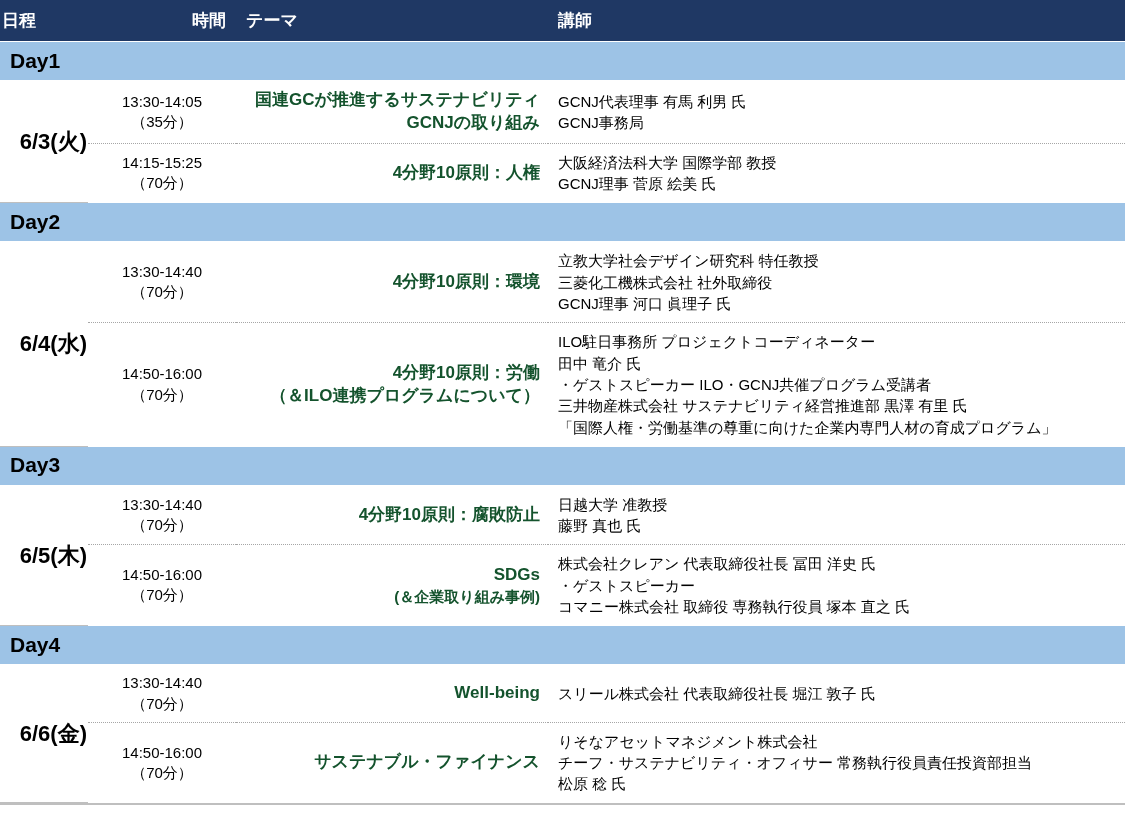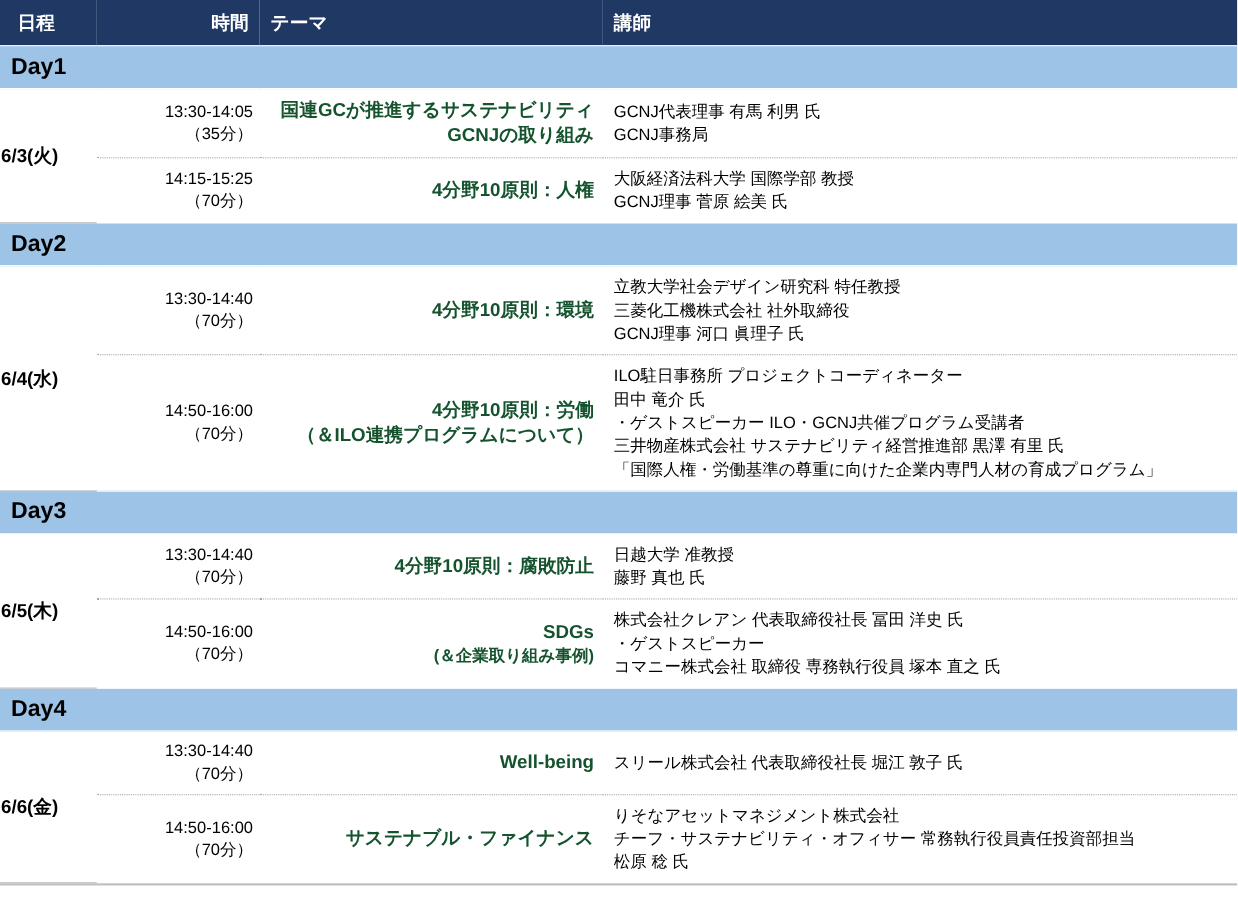--- a/index.html
+++ b/index.html
@@ -31,48 +31,48 @@
   thead th {
     background: #1f3864;
     color: #ffffff;
     font-size: 17px;
     font-weight: bold;
     text-align: left;
     padding: 6px 10px 7px 10px;
     height: 28px;
     vertical-align: middle;
   }
-  thead th.th-date   { padding-left: 16px; margin-top: 12px; }
+  thead th.th-date   { padding-left: 2px; margin-top: 12px; }
   thead th.th-time   { padding-left: 12px; text-align: right; }
   thead th.th-theme  { padding-left: 10px; }
   thead th.th-lect   { padding-left: 10px; }
 
   tr.day-row td {
     background: #9dc3e6;
     color: #000000;
     font-size: 21px;
     font-weight: bold;
     padding: 5px 10px 6px 10px;
     height: 27px;
     vertical-align: middle;
     border-top: 1px solid #ffffff;
     border-bottom: 1px solid #ffffff;
   }
 
   td.date-cell {
-    font-size: 17px;
-    font-weight: bold;
-    text-align: left;
+    font-size: 22px;
+    font-weight: bold;
+    text-align: right;
     vertical-align: middle;
     color: #000000;
     border-bottom: 1px solid #bfbfbf;
   }
   td.time-cell {
     font-size: 15px;
-    text-align: right;
+    text-align: center;
     vertical-align: middle;
     color: #000000;
     line-height: 1.35;
     padding: 8px 6px;
   }
   td.theme-cell {
     font-size: 17px;
     font-weight: bold;
     vertical-align: middle;
     color: #14532d;

